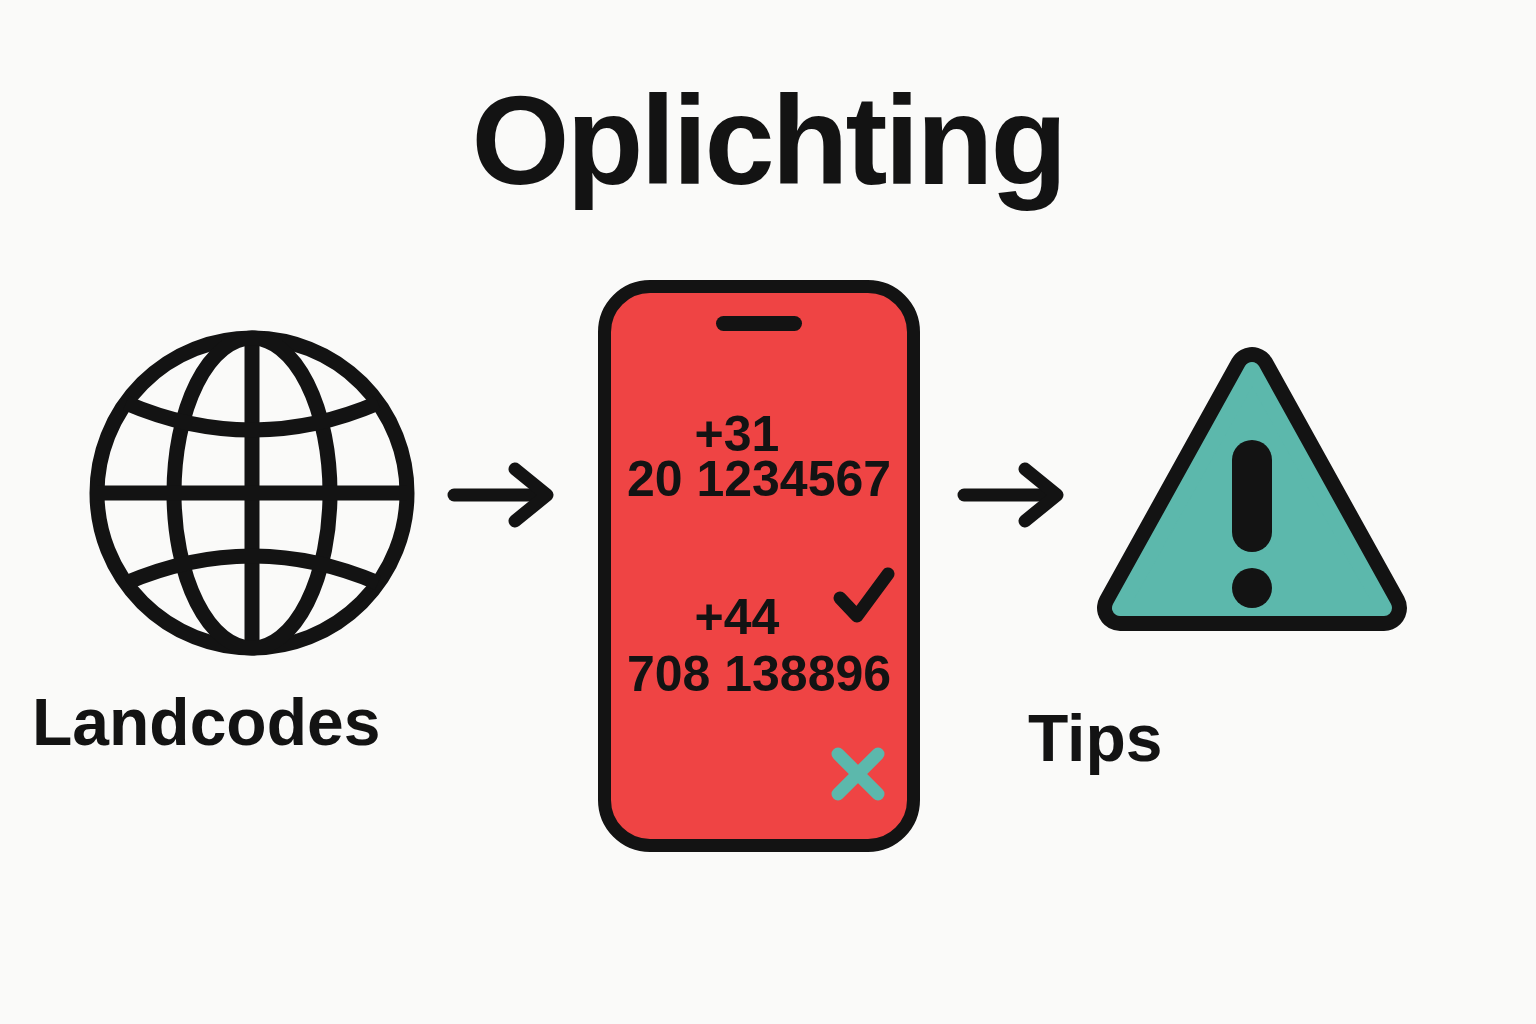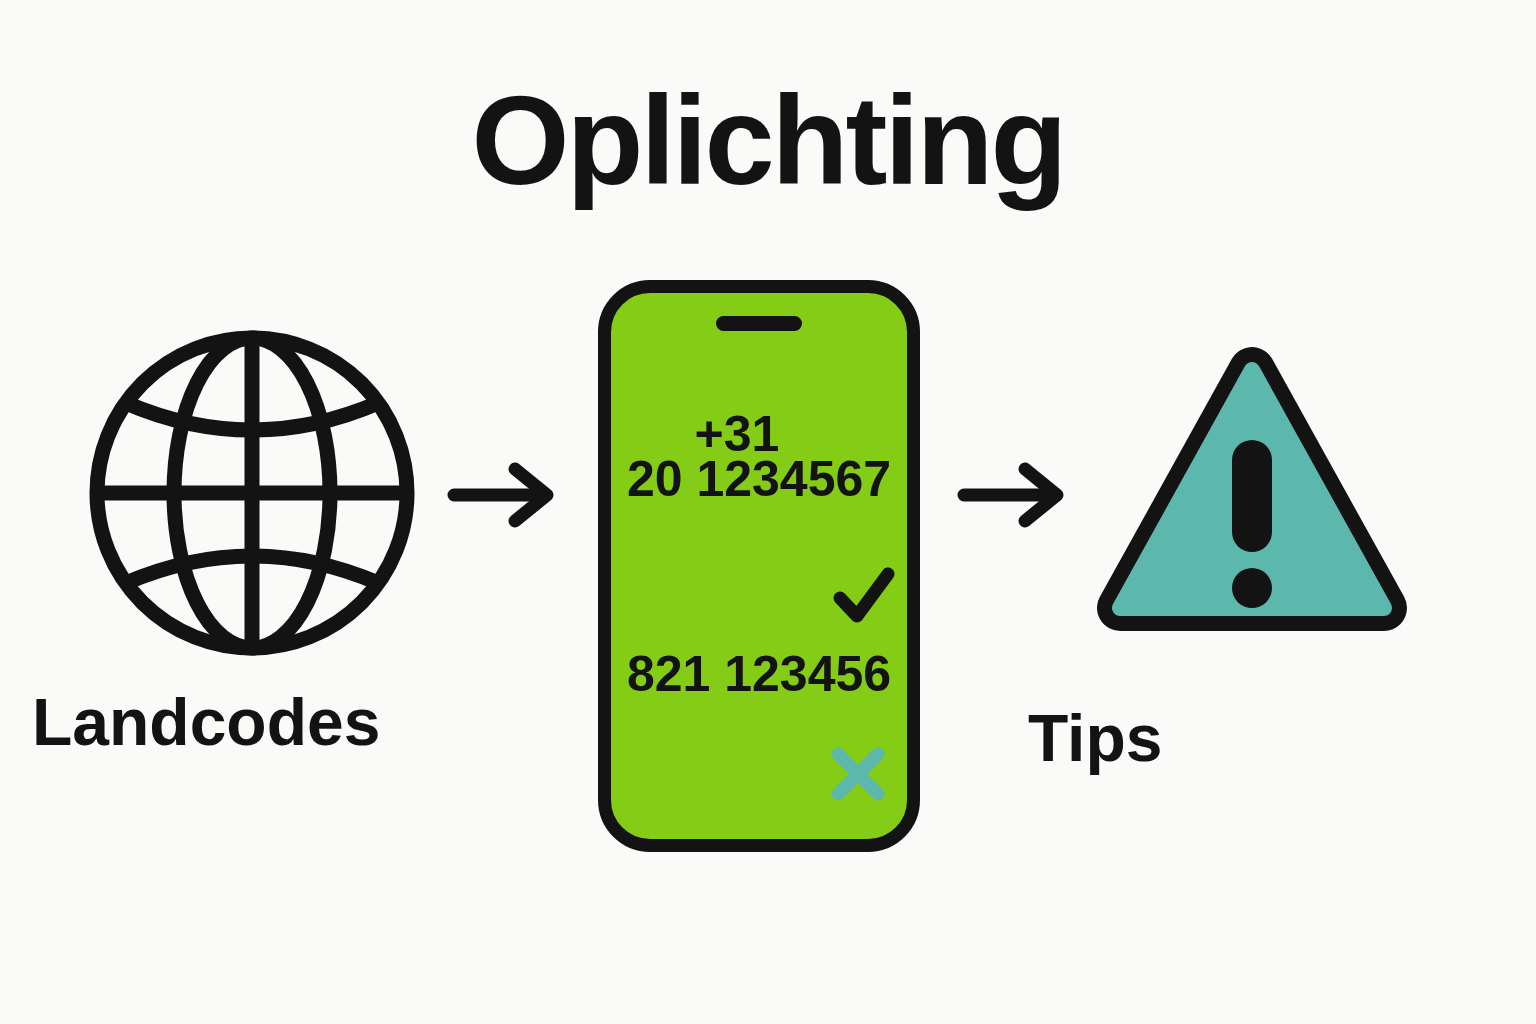--- a/index.html
+++ b/index.html
@@ -53,21 +53,21 @@
   .arrow-1 { left: 445px; top: 460px; }
   .arrow-2 { left: 955px; top: 460px; }
   .phone {
     position: absolute;
     left: 598px;
     top: 280px;
     width: 322px;
     height: 572px;
     border: 13px solid #131313;
     border-radius: 52px;
-    background: #84cc16;
+    background: #ef4444;
   }
   .speaker {
     position: absolute;
     top: 23px;
     left: 50%;
     transform: translateX(-50%);
     width: 86px;
     height: 15px;
     border-radius: 8px;
     background: #131313;
@@ -136,21 +136,22 @@
       <polyline points="70,9 102,35 70,61"></polyline>
     </svg>
   </div>
 
   <div class="phone">
     <div class="speaker"></div>
 
     <div class="phone-line code-line code-1">+31</div>
     <div class="phone-line number-1">20 1234567</div>
 
-    <div class="phone-line number-2">821 123456</div>
+    <div class="phone-line code-line code-2">+44</div>
+    <div class="phone-line number-2">708 138896</div>
 
     <div class="check-mark">
       <svg viewBox="0 0 66 62" width="66" height="62" fill="none" stroke="#131313" stroke-width="13" stroke-linecap="round" stroke-linejoin="round">
         <polyline points="9,33 26,51 57,9"></polyline>
       </svg>
     </div>
 
     <div class="x-mark">
       <svg viewBox="0 0 62 62" width="62" height="62" fill="none" stroke="#5cb8ac" stroke-width="13" stroke-linecap="round">
         <line x1="11" y1="11" x2="51" y2="51"></line>

